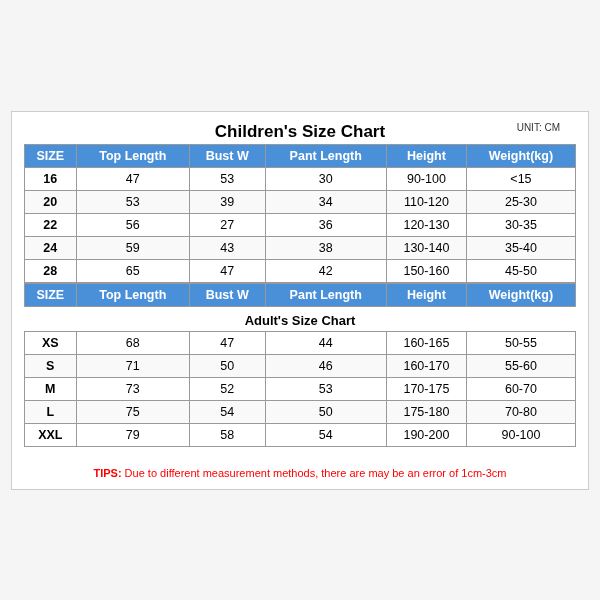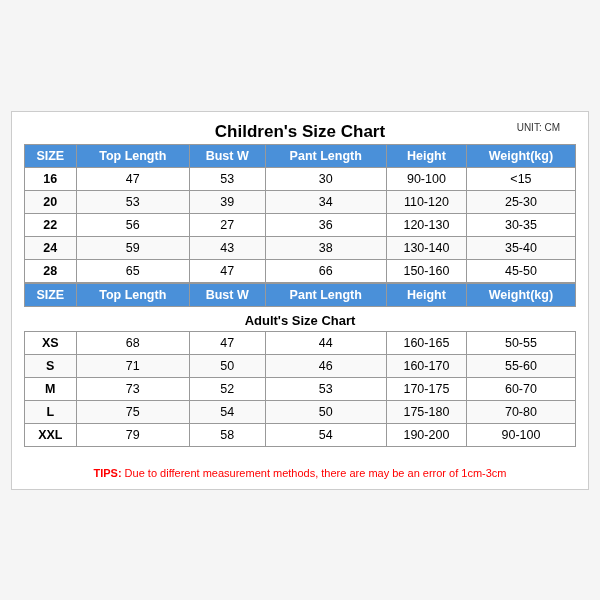--- a/index.html
+++ b/index.html
@@ -131,21 +131,21 @@
           <td>59</td>
           <td>43</td>
           <td>38</td>
           <td>130-140</td>
           <td>35-40</td>
         </tr>
         <tr>
           <td>28</td>
           <td>65</td>
           <td>47</td>
-          <td>66</td>
+          <td>42</td>
           <td>150-160</td>
           <td>45-50</td>
         </tr>
       </tbody>
   </table>
 
   <table>
     <tbody>
       <tr class="section-header">
         <td colspan="6" id="adults-title">Adult's Size Chart</td>

